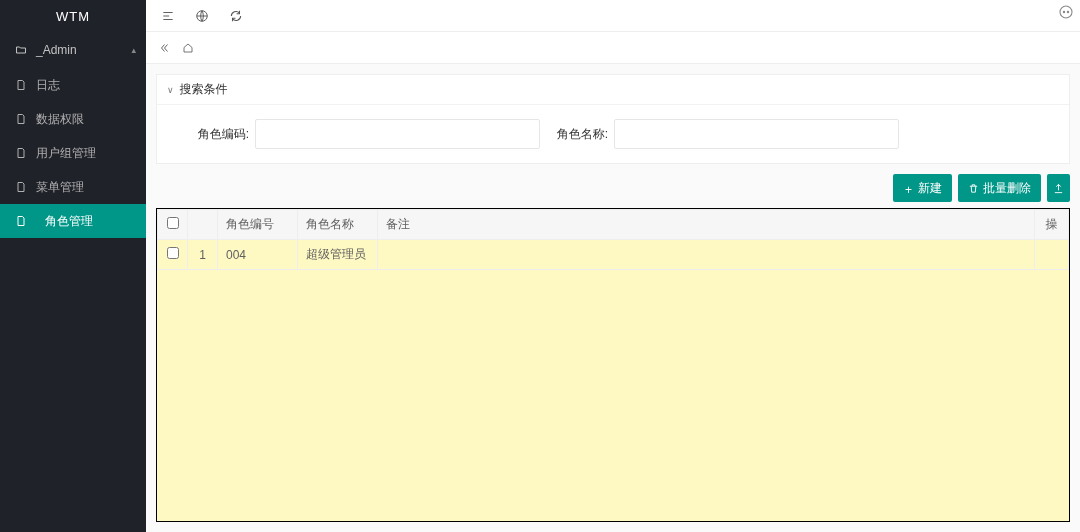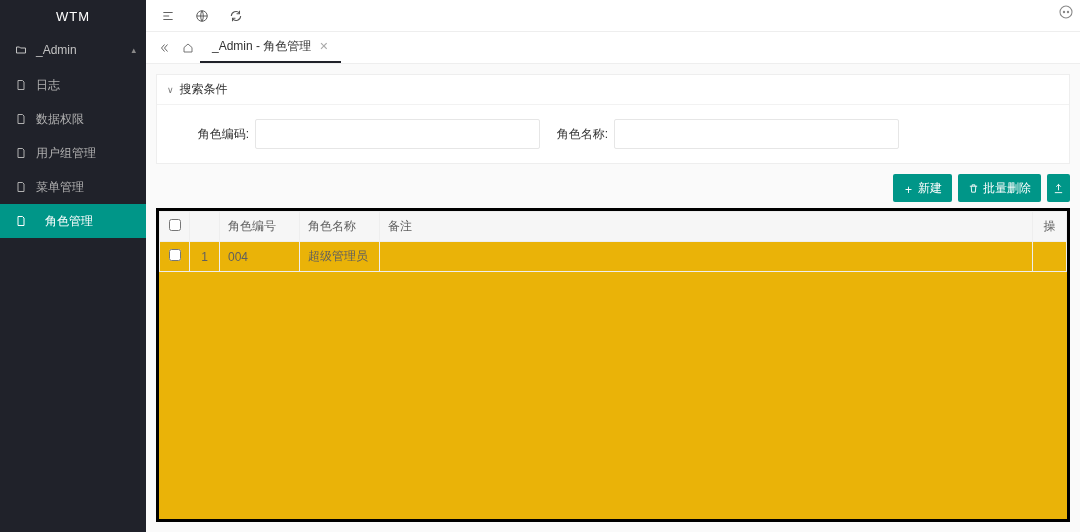--- a/index.html
+++ b/index.html
@@ -44,21 +44,21 @@
   .form-item { display: flex; align-items: center; gap: 6px; }
   .form-item label { width: 68px; text-align: right; color: #333; font-size: 12px; }
   .form-item input { width: 285px; height: 30px; border: 1px solid #e6e6e6; border-radius: 2px; padding: 0 8px; font-size: 12px; outline: none; }
 
   
   .action-row { display: flex; justify-content: flex-end; gap: 6px; margin-bottom: 6px; }
   .btn { height: 28px; display: inline-flex; align-items: center; padding: 0 10px; background: #009688; color: #fff; border: none; border-radius: 2px; font-size: 12px; cursor: pointer; }
   .btn svg, .btn .bicon { width: 11px; height: 11px; margin-right: 4px; }
 
   
-  .table-wrap { background: #eab308; border: 3px solid #000000; flex: 1; min-height: 0; overflow: hidden; }
+  .table-wrap { background: #fef9c3; border: 1px solid #000000; flex: 1; min-height: 0; overflow: hidden; }
   table { width: 100%; border-collapse: collapse; table-layout: fixed; }
   th, td { border: 1px solid #eee; height: 30px; padding: 0 8px; font-size: 12px; text-align: left; color: #5f5f5f; overflow: hidden; white-space: nowrap; }
   th { background: #f6f6f6; font-weight: normal; }
   th.chk, td.chk { width: 30px; text-align: center; }
   th.idx, td.idx { width: 30px; text-align: center; }
   th.op, td.op { width: 34px; text-align: center; }
   input[type=checkbox] { cursor: pointer; width: 12px; height: 12px; }
   .col-code { width: 80px; }
   .col-name { width: 80px; }
 </style>
@@ -158,24 +158,20 @@
       <span class="ts-btn">
         <svg width="12" height="12" viewBox="0 0 24 24" stroke="currentColor" fill="none" stroke-width="2">
             <path d="M13 5l-6 7 6 7M19 5l-6 7 6 7"></path>
           </svg>
       </span>
       <span class="ts-btn">
         <svg width="12" height="12" viewBox="0 0 24 24" stroke="currentColor" fill="none" stroke-width="1.8">
             <path d="M4 11l8-7 8 7v9H4z"></path>
           </svg>
       </span>
-      <div class="tab active">
-        <span>_Admin - 角色管理</span>
-        <span class="close">✕</span>
-      </div>
     </div>
 
     <div class="content">
 
       <div class="card">
         <div class="card-header">
           <span class="arrow">∨</span>
           <span>搜索条件</span>
         </div>
         <div class="card-body">

